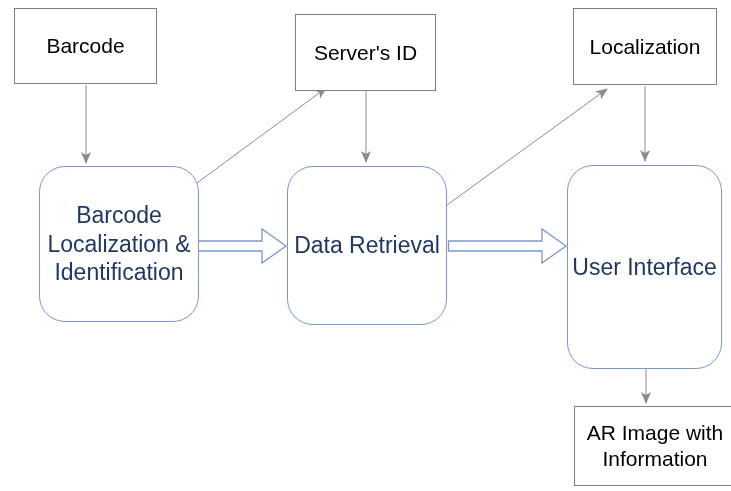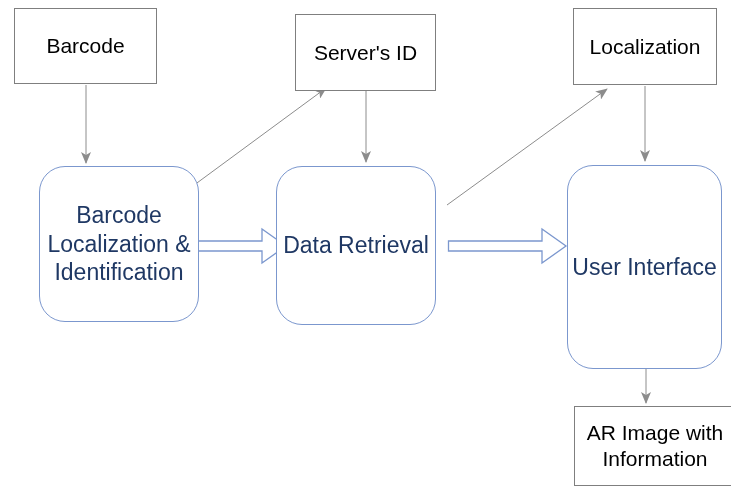--- a/index.html
+++ b/index.html
@@ -41,21 +41,21 @@
     border: 1.4px solid #7b97ce;
     border-radius: 26px;
     color: #1f3864;
     font-size: 23px;
     line-height: 1.26;
   }
   #node-barcode       { left: 14px;  top: 8px;   width: 143px; height: 76px; }
   #node-servers-id    { left: 295px; top: 14px;   width: 141px; height: 77px; }
   #node-information   { left: 573px; top: 8px;   width: 144px; height: 77px; }
   #node-localization  { left: 7px;   top: 166px; width: 160px; height: 156px; padding: 16px 2px; margin-left: 32px; }
-  #node-data-retrieval{ left: 276px; top: 166px; width: 160px; height: 159px; }
+  #node-data-retrieval{ left: 287px; top: 166px; width: 160px; height: 159px; }
   #node-user-interface{ left: 567px; top: 165px; width: 155px; height: 204px; }
   #node-ar-image      { left: 574px; top: 406px; width: 162px; height: 80px; padding: 0 10px; }
 </style>
 </head>
 <body>
 
 <div id="canvas">
 
   <svg id="connectors" viewBox="0 0 731 491" xmlns="http://www.w3.org/2000/svg">
     <defs>

